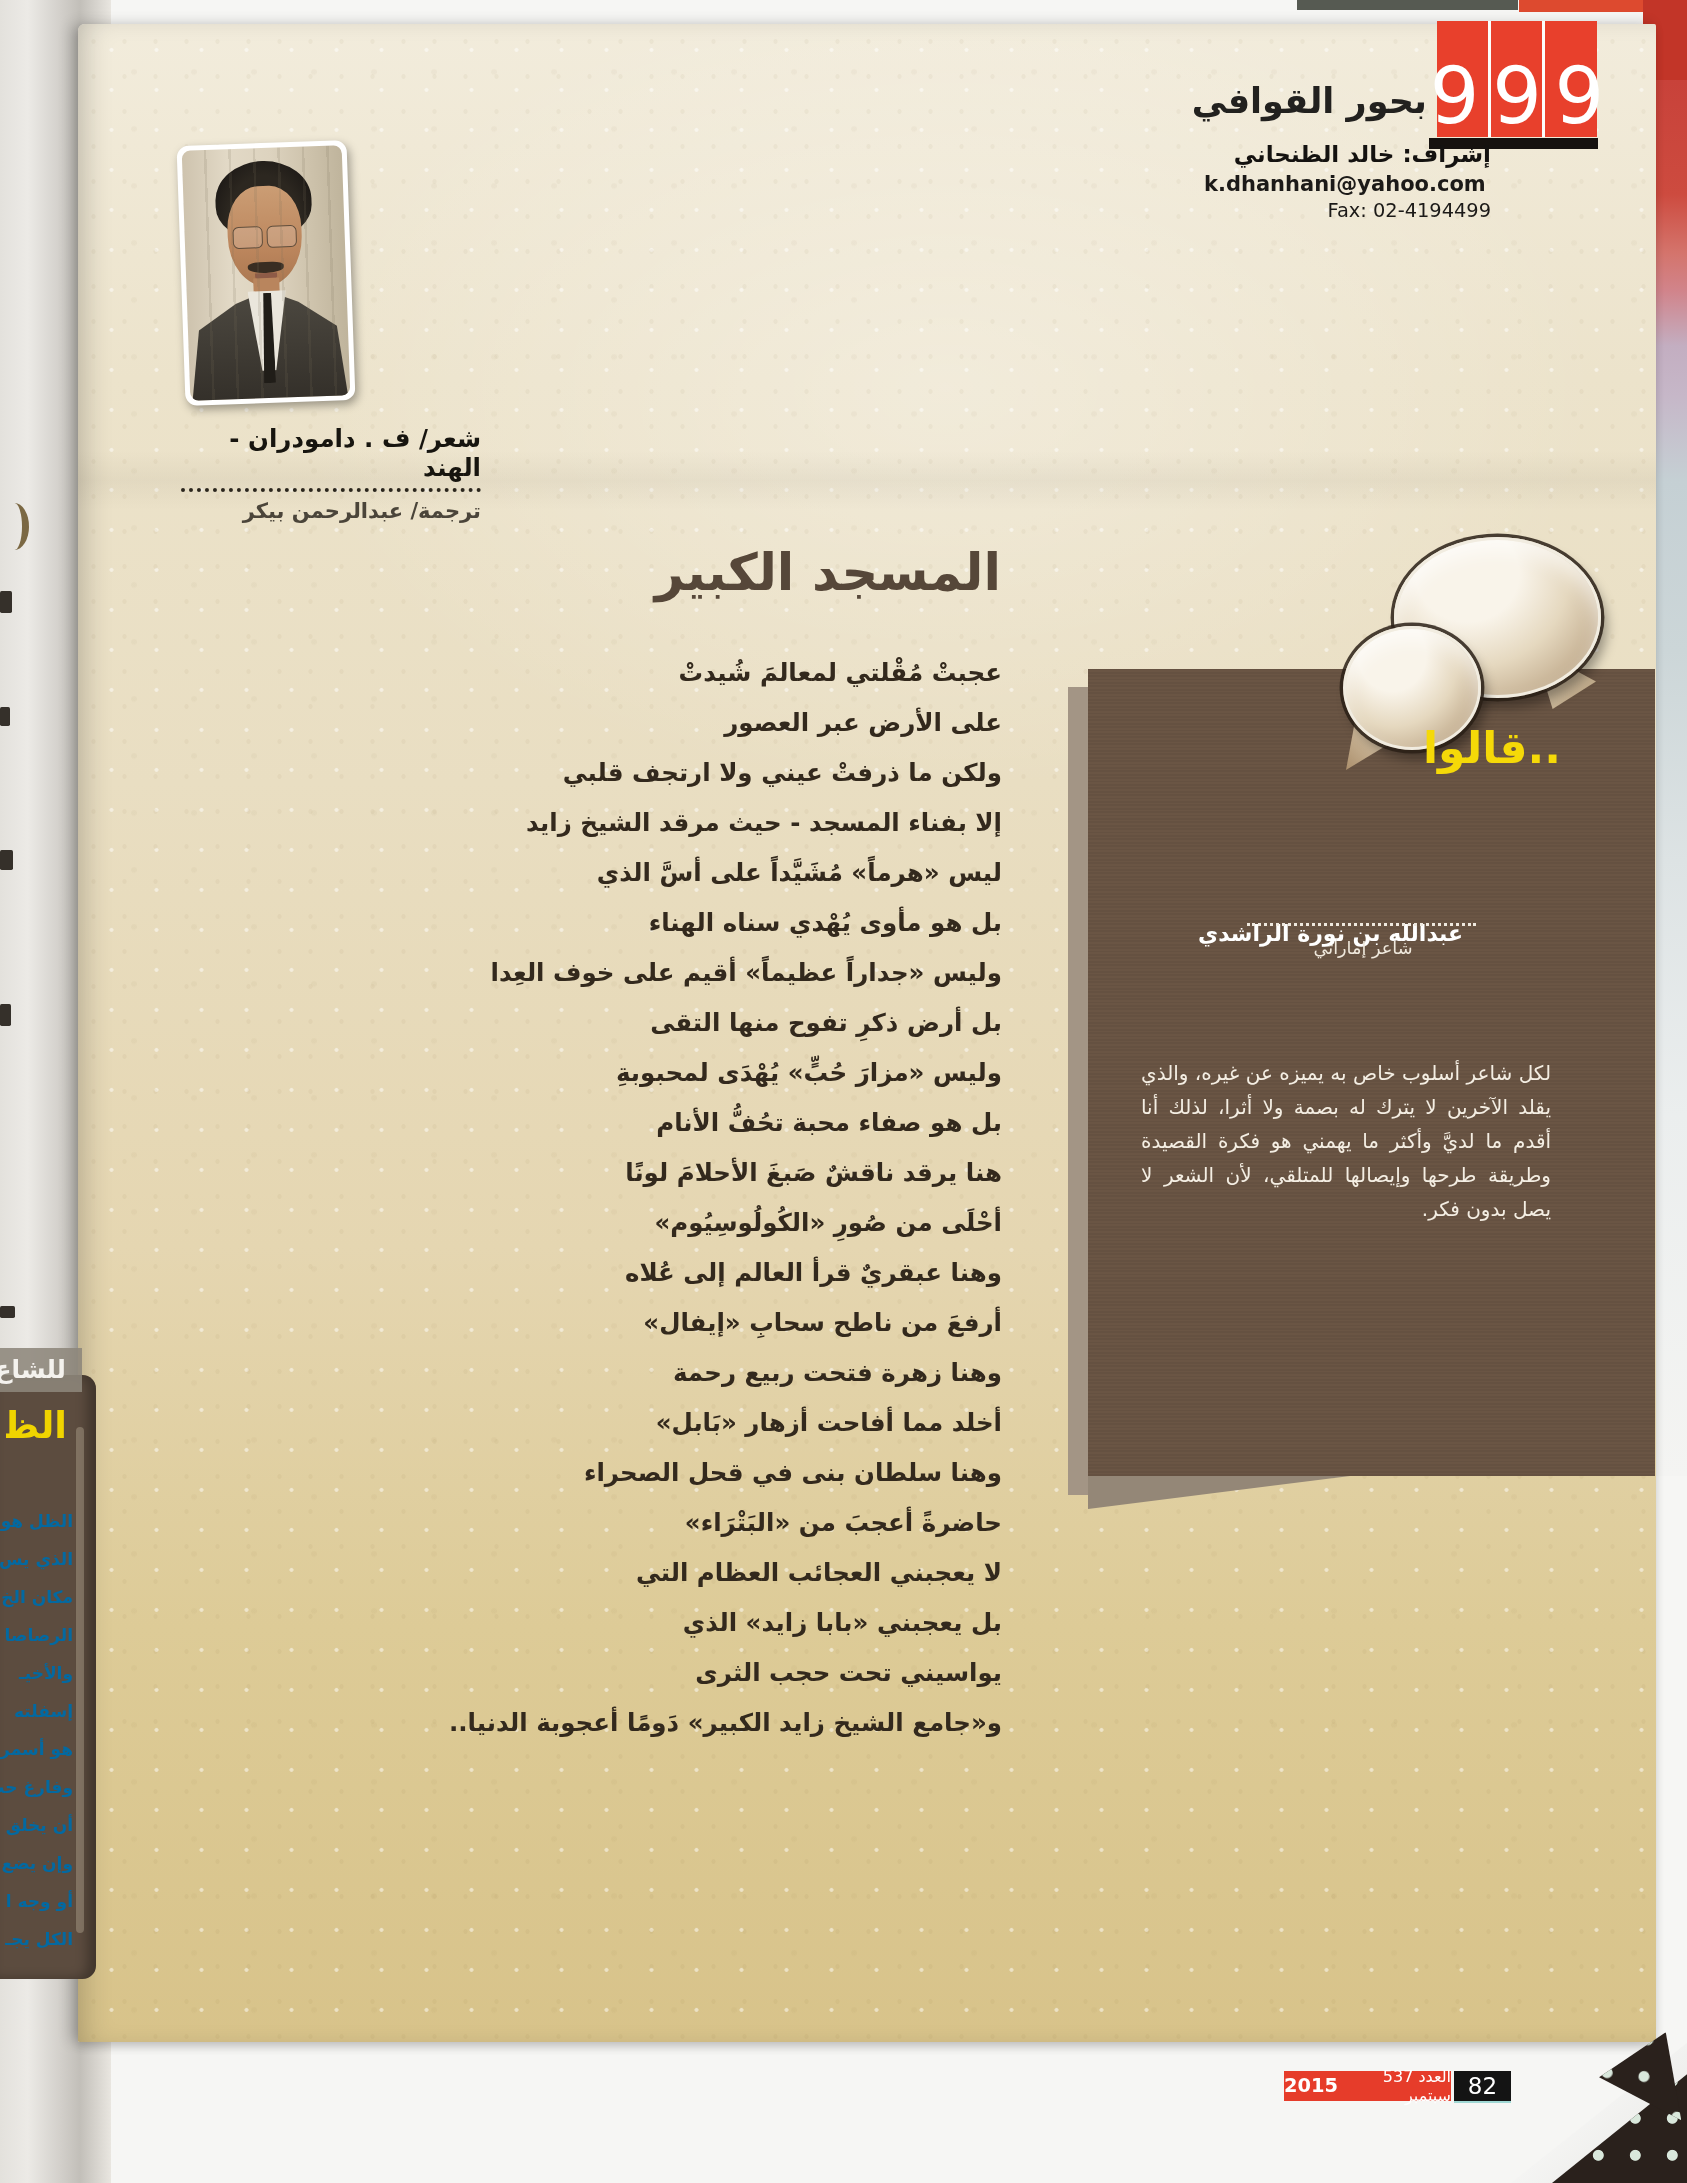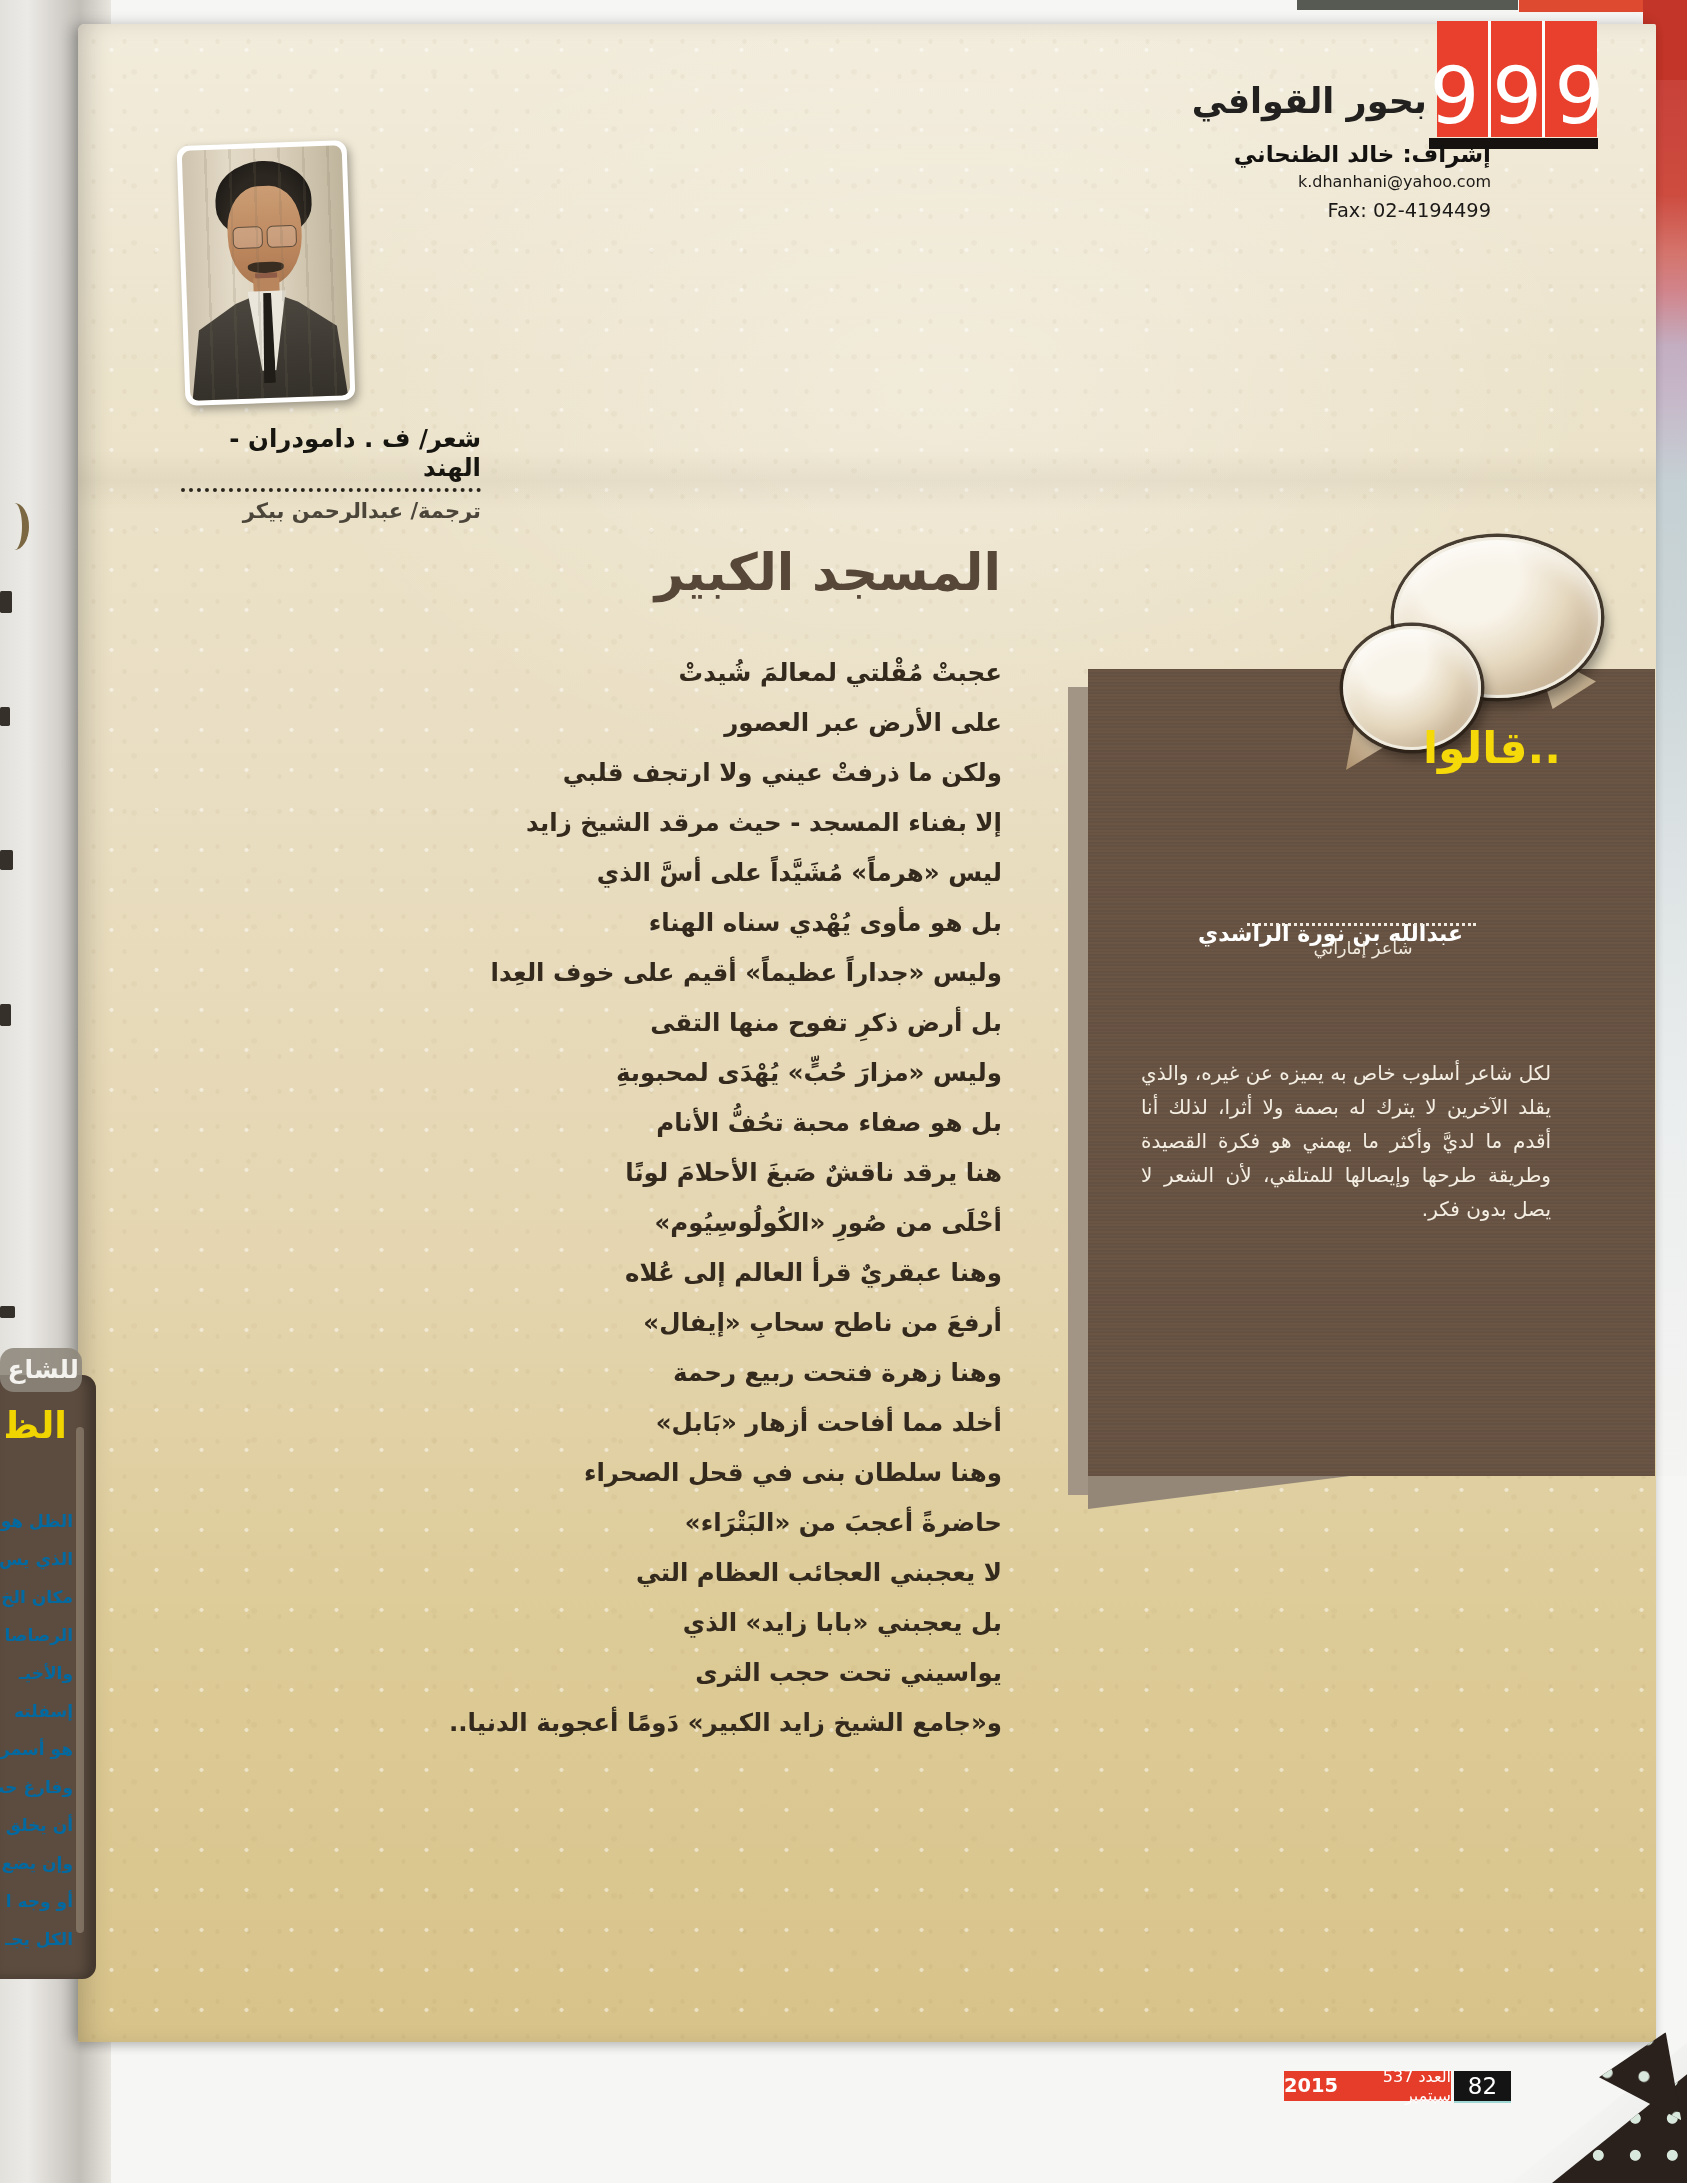--- a/index.html
+++ b/index.html
@@ -39,22 +39,22 @@
     font-weight:bold;color:#22211f;z-index:5;}
   .logo{left:1437px;top:21px;width:160px;height:116px;z-index:5;display:flex;
     align-items:flex-end;justify-content:center;
     background:linear-gradient(90deg,#e8402c 0 51px,#fdfdfb 51px 54px,#e8402c 54px 105px,
       #fdfdfb 105px 108px,#e8402c 108px 160px);}
   .logo-number{color:#ffffff;font-weight:normal;font-size:78px;line-height:81px;
     letter-spacing:12.7px;margin-right:-12.7px;}
   .logo-base{left:1429px;top:138px;width:169px;height:11px;background:#16120f;z-index:5;}
   .supervision{left:1204px;top:141px;width:287px;text-align:right;font-size:23px;
     font-weight:bold;color:#141210;z-index:5;}
-  .email{left:1204px;top:172px;width:287px;text-align:right;direction:ltr;font-size:16px;
-    color:#1c1a18;z-index:5;}
+  .email{left:1204px;top:172px;width:287px;text-align:left;direction:ltr;font-size:21px;
+    color:#1c1a18;z-index:5;font-weight:bold;}
   .fax{left:1204px;top:199px;width:287px;text-align:right;direction:ltr;font-size:19.4px;
     color:#1c1a18;z-index:5;}
 
   
   .photo{left:181px;top:143px;width:160px;height:250px;z-index:5;background:#fff;
     border-radius:11.8px;padding:5px;transform:rotate(-2deg);
     box-shadow:2.5px 4.2px 10px rgba(0,0,0,.35);}
   .photo-inner{position:relative;width:100%;height:100%;border-radius:8.4px;overflow:hidden;
     background:linear-gradient(90deg,#cec3ae 0,#e2d9c6 28%,#ddd3bf 55%,#cdc2ab 80%,#bfb49c 100%);}
   .photo-inner::after{content:"";position:absolute;inset:0;
@@ -147,21 +147,21 @@
     background-size:37px 37px;}
   .fold-dots-main{left:1552px;top:2072px;width:135px;height:111px;
     clip-path:polygon(0 100%,100% 2%,100% 100%);}
   .fold-dots-upper{left:1598px;top:2030px;width:88px;height:86px;transform:rotate(6deg);
     clip-path:polygon(2% 60%,72% 0,100% 100%);}
 
   
   .facing-tab{left:0;top:1348px;width:82px;height:44px;z-index:6;
     background:rgba(141,134,123,.88);color:#f4f2ee;font-weight:bold;font-size:25px;
     direction:rtl;text-align:right;white-space:nowrap;overflow:hidden;line-height:44px;
-    padding-right:3px;box-sizing:border-box;border-radius:14px;}
+    padding-right:16px;box-sizing:border-box;}
   .facing-box{left:0;top:1375px;width:96px;height:604px;background:#5c4c3f;z-index:5;
     border-radius:0 13.5px 13.5px 0;box-shadow:inset -8.4px 0 11.8px rgba(0,0,0,.3);}
   .facing-groove{left:76px;top:1427px;width:8.4px;height:506px;z-index:6;
     background:rgba(225,214,192,.28);border-radius:4.2px;}
   .facing-title{left:6px;top:1404px;width:61px;font-size:37px;font-weight:bold;color:#f0d400;
     direction:rtl;text-align:right;white-space:nowrap;overflow:hidden;z-index:6;}
   .facing-lines{left:0;top:1502px;width:73px;z-index:6;}
   .facing-line{height:38px;line-height:38px;font-size:17px;font-weight:bold;color:#0369a1;
     direction:rtl;text-align:right;white-space:nowrap;overflow:hidden;}
   .ink{z-index:6;background:#35302a;border-radius:1.7px;}

